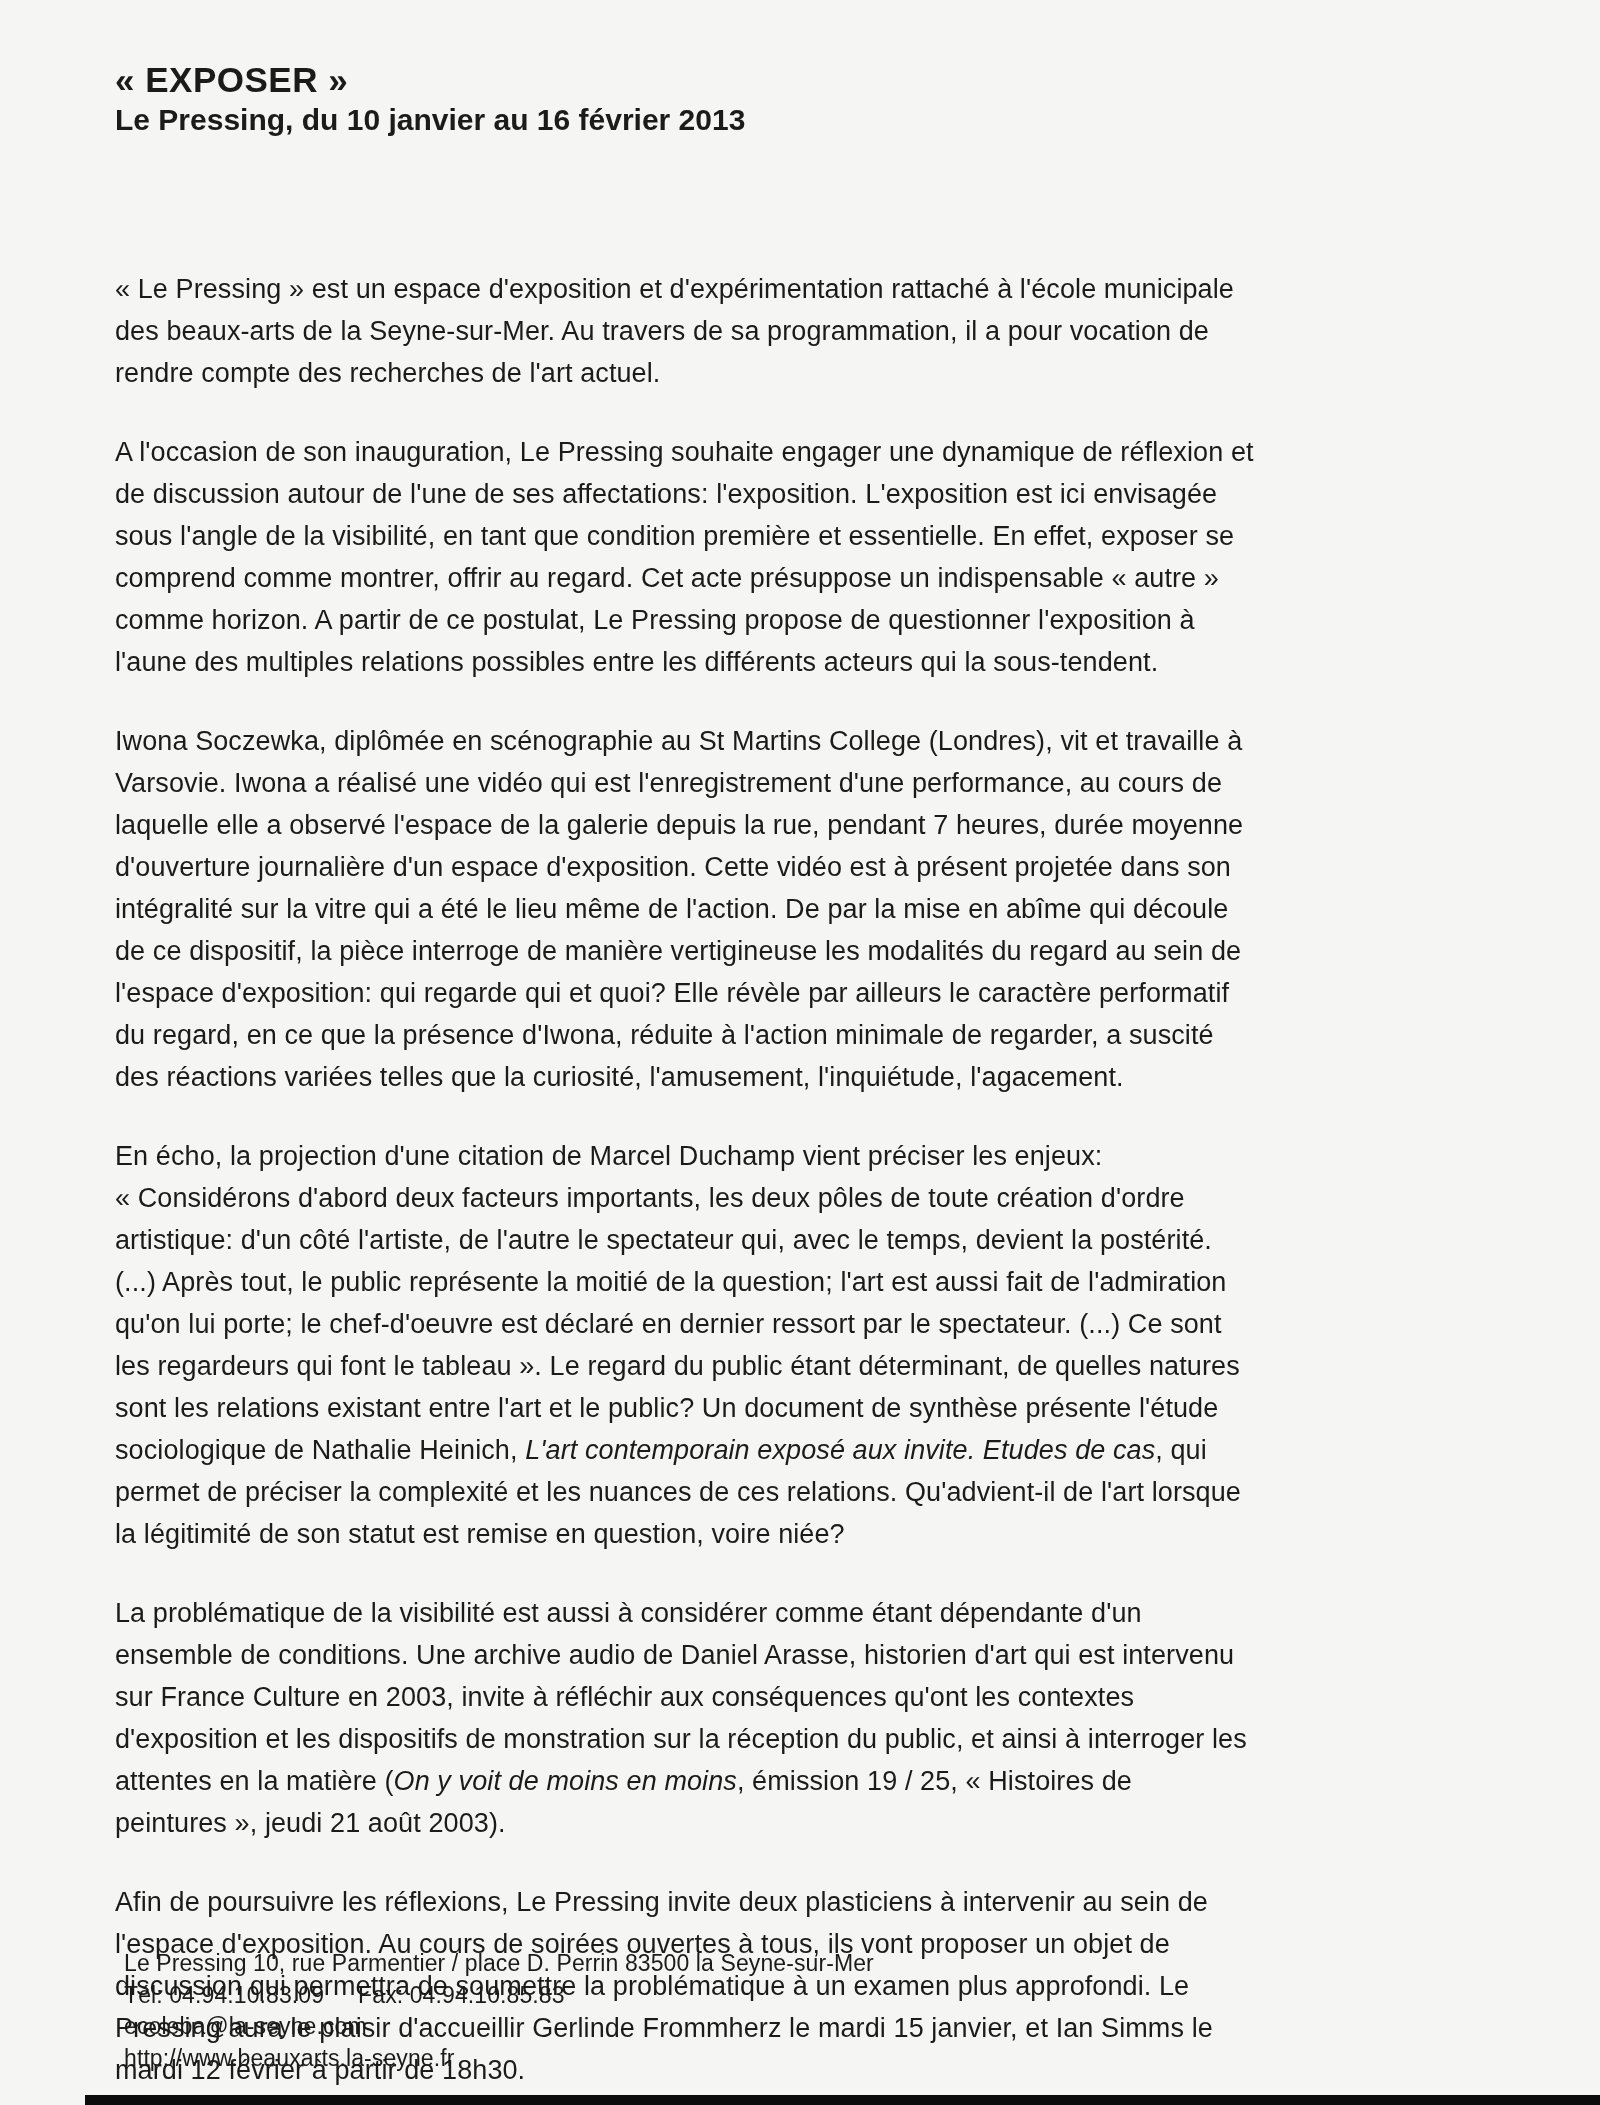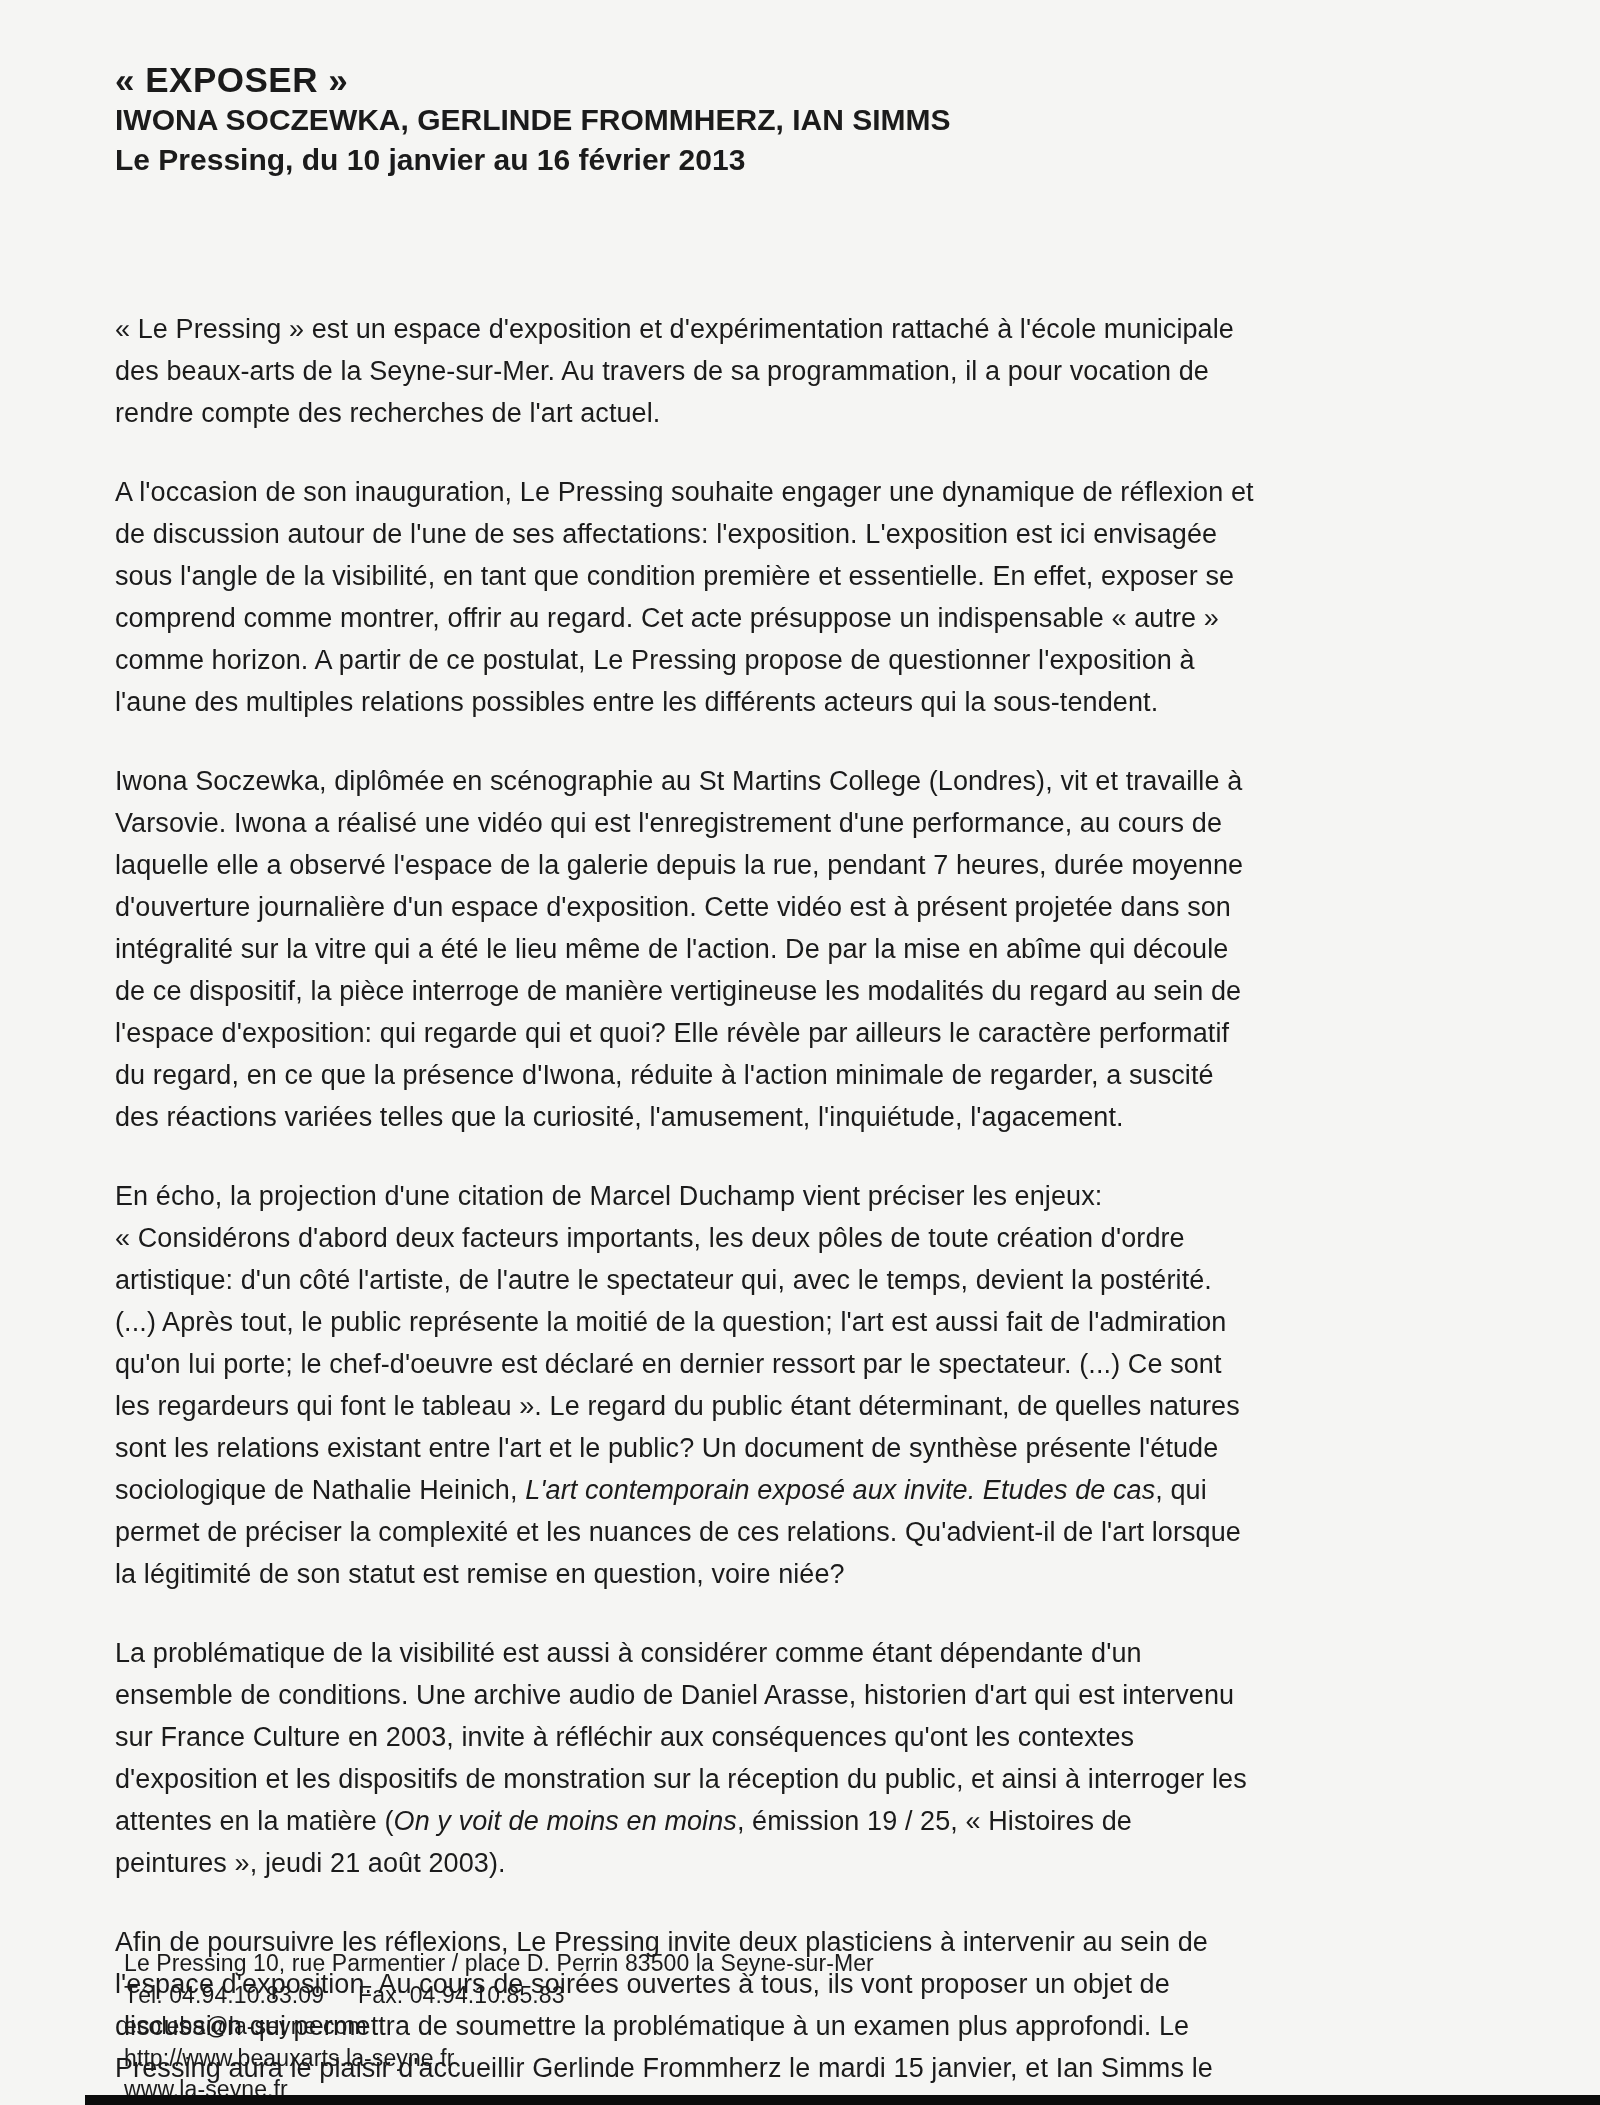--- a/index.html
+++ b/index.html
@@ -69,21 +69,20 @@
   }
 </style>
 </head>
 <body>
 
 <div class="page">
   <div class="content">
 
     <div class="doc-header">
       <div class="doc-title">« EXPOSER »</div>
-      <div class="doc-subtitle">IWONA SOCZEWKA, GERLINDE FROMMHERZ, IAN SIMMS</div>
       <div class="doc-dates">Le Pressing, du 10 janvier au 16 février 2013</div>
     </div>
 
     <div class="body-text">
       <p class="para">« Le Pressing » est un espace d'exposition et d'expérimentation rattaché à l'école municipale
 des beaux-arts de la Seyne-sur-Mer. Au travers de sa programmation, il a pour vocation de
 rendre compte des recherches de l'art actuel.</p>
       <p class="para">A l'occasion de son inauguration, Le Pressing souhaite engager une dynamique de réflexion et
 de discussion autour de l'une de ses affectations: l'exposition. L'exposition est ici envisagée
 sous l'angle de la visibilité, en tant que condition première et essentielle. En effet, exposer se
@@ -122,17 +121,16 @@
 mardi 12 février à partir de 18h30.</p>
     </div>
 
   </div>
 
   <div class="doc-footer">
     <div class="footer-line">Le Pressing 10, rue Parmentier / place D. Perrin 83500 la Seyne-sur-Mer</div>
     <div class="footer-line"><span>Tél: 04.94.10.83.09</span><span class="tel-fax-gap"></span><span>Fax: 04.94.10.85.83</span></div>
     <div class="footer-line">ecoleba@la-seyne.com</div>
     <div class="footer-line">http://www.beauxarts.la-seyne.fr</div>
-    <div class="footer-line">www.la-seyne.fr</div>
   </div>
 
   <div class="scan-artifact-bottom"></div>
 </div>
 
 </body></html>

